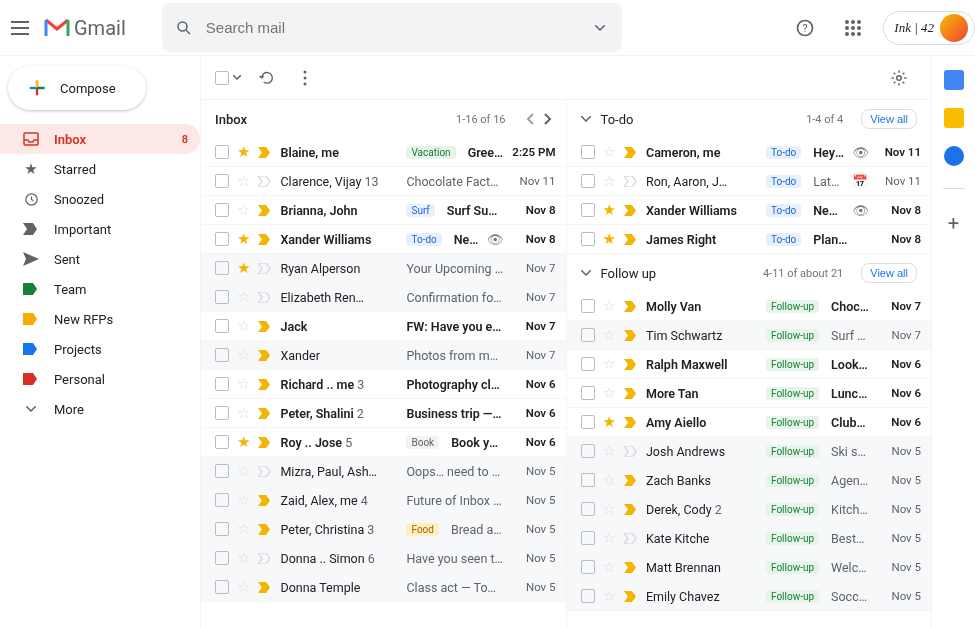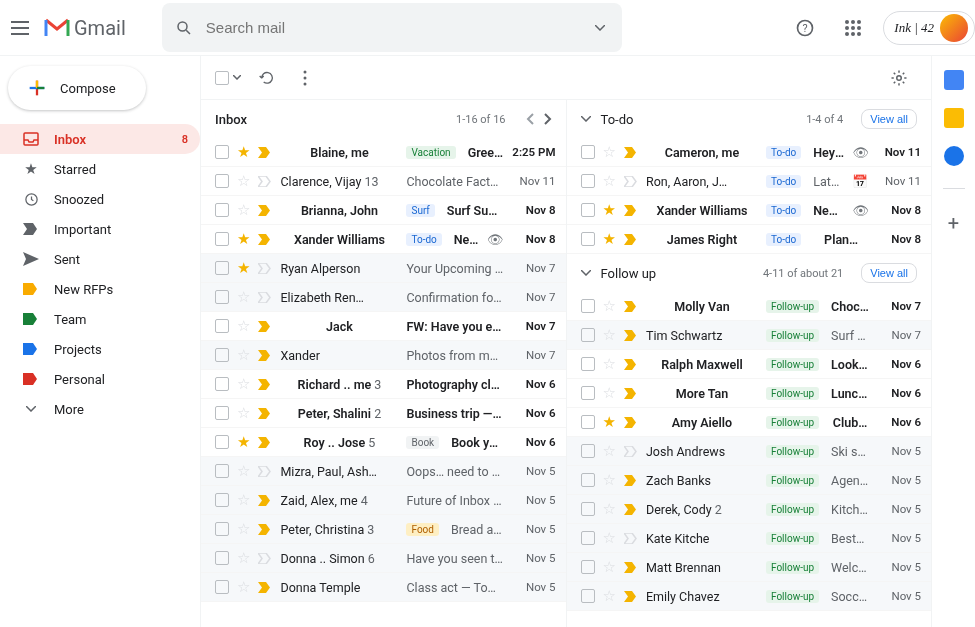--- a/index.html
+++ b/index.html
@@ -44,21 +44,21 @@
 .nav-arrows { display: flex; gap: 10px; margin-left: 10px; color: #70757a; }
 
 .rows { overflow-y: auto; }
 .row { display: flex; align-items: center; height: 29px; padding: 0 10px 0 14px; gap: 8px; border-bottom: 1px solid #f5f5f5; font-size: 12.5px; }
 .row.shaded { background: #f6f8fa; }
 .row .cb { width: 14px; height: 14px; border: 1.5px solid #b9bdc1; border-radius: 2px; cursor:pointer; flex-shrink:0;}
 .row .star { color: #dadce0; cursor:pointer; font-size:15px; flex-shrink:0;}
 .row .star.on { color: #f4b400; }
 .row .imp { width: 14px; cursor:pointer; flex-shrink:0;}
 .row .sender { width: 118px; white-space: nowrap; overflow: hidden; text-overflow: ellipsis; flex-shrink:0;}
-.row.unread .sender, .row.unread .subject { font-weight: 600; text-align: center; }
+.row.unread .sender, .row.unread .subject { font-weight: 600; }
 .row .tag { font-size: 10px; padding: 1px 5px; border-radius: 3px; margin-right: 4px; white-space:nowrap; flex-shrink:0;}
 .row .subject { flex: 1; white-space: nowrap; overflow: hidden; text-overflow: ellipsis; color:#5f6368; min-width:0;}
 .row.unread .subject { color:#202124; }
 .row .attach { color: #70757a; font-size:13px; flex-shrink:0;}
 .row .date { width: 44px; text-align: right; color: #5f6368; font-size: 11.5px; flex-shrink:0;}
 .row.unread .date { color: #202124; font-weight:600; }
 .thin { font-weight:400; color:#5f6368; }
 
 
 .rail { width: 44px; border-left: 1px solid #f1f3f4; display: flex; flex-direction: column; align-items: center; padding-top: 14px; gap: 18px; }
@@ -176,32 +176,32 @@
           <span class="nav-icon">
             <svg width="16" height="14" viewBox="0 0 16 14">
               <path d="M0 0l16 7L0 14l3-7z" fill="#5f6368"></path>
             </svg>
           </span>
           <span>Sent</span>
         </div>
         <div class="nav-item">
           <span class="nav-icon">
             <svg width="16" height="12" viewBox="0 0 16 12">
+              <path d="M0 0h10l4 6-4 6H0z" fill="#188038"></path>
+            </svg>
+          </span>
+          <span>Team</span>
+        </div>
+        <div class="nav-item">
+          <span class="nav-icon">
+            <svg width="16" height="12" viewBox="0 0 16 12">
               <path d="M0 0h10l4 6-4 6H0z" fill="#f9ab00"></path>
             </svg>
           </span>
           <span>New RFPs</span>
-        </div>
-        <div class="nav-item">
-          <span class="nav-icon">
-            <svg width="16" height="12" viewBox="0 0 16 12">
-              <path d="M0 0h10l4 6-4 6H0z" fill="#188038"></path>
-            </svg>
-          </span>
-          <span>Team</span>
         </div>
         <div class="nav-item">
           <span class="nav-icon">
             <svg width="16" height="12" viewBox="0 0 16 12">
               <path d="M0 0h10l4 6-4 6H0z" fill="#1a73e8"></path>
             </svg>
           </span>
           <span>Projects</span>
         </div>
         <div class="nav-item">

